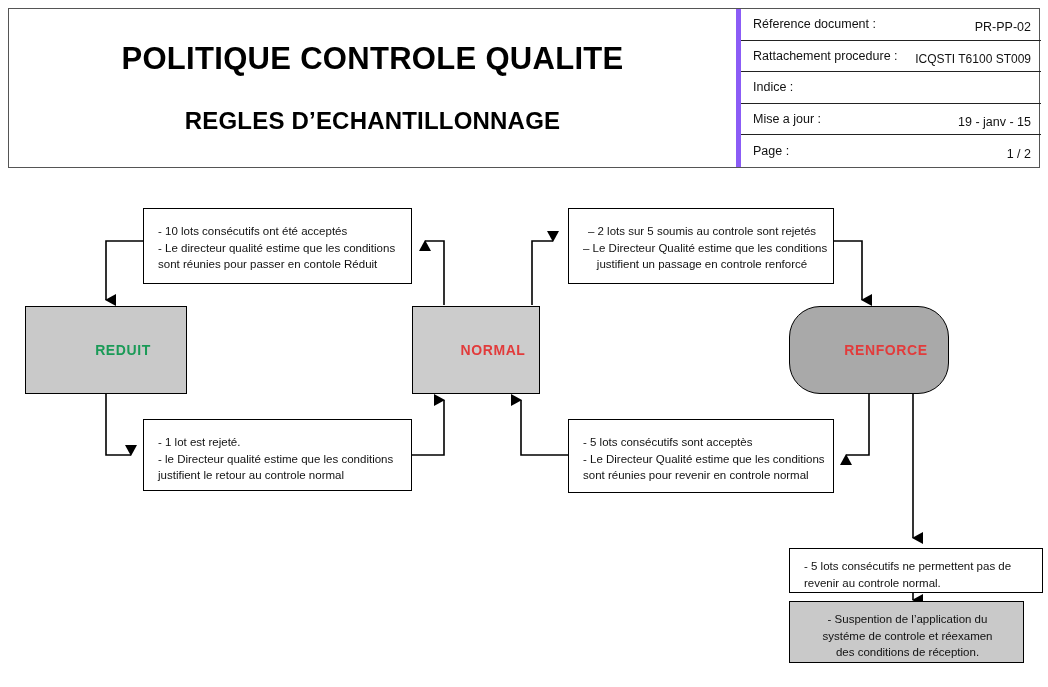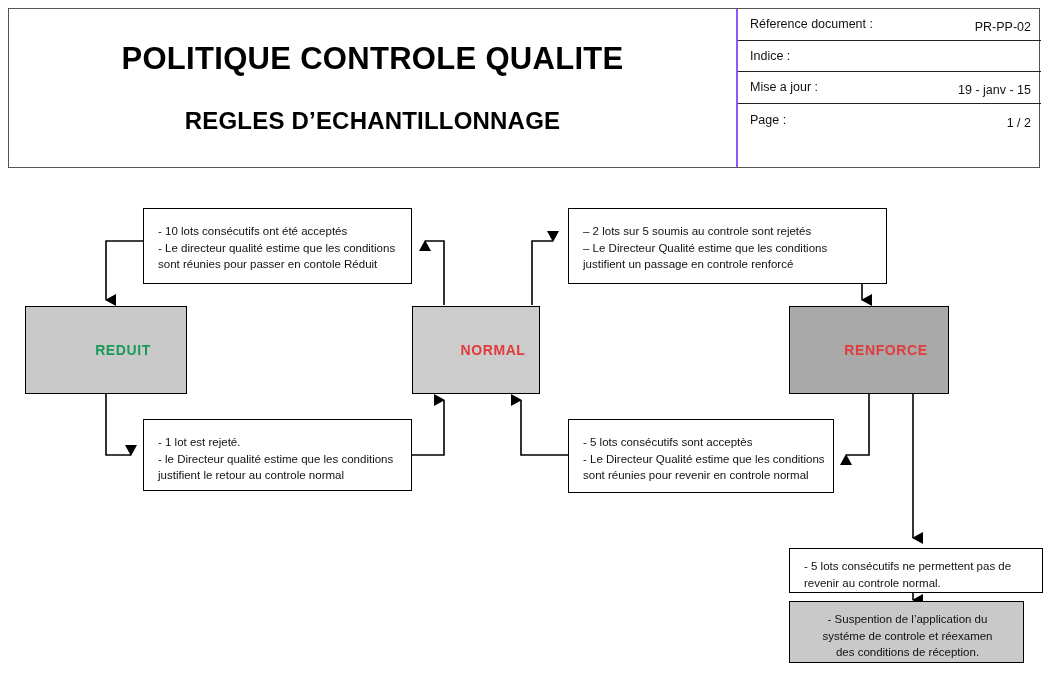--- a/index.html
+++ b/index.html
@@ -61,21 +61,21 @@
     margin-top: 2px;
   }
 
   
   #meta-table {
     position: absolute;
     left: 727px;
     top: 0px;
     width: 305px;
     height: 158px;
-    border-left: 2px solid #8b5cf6;
+    border-left: 5px solid #8b5cf6;
     box-sizing: border-box;
   }
   .meta-row {
     position: relative;
     display: flex;
     align-items: center;
     justify-content: space-between;
     height: 31.6px;
     padding: 0 10px 0 12px;
     box-sizing: border-box;
@@ -130,20 +130,24 @@
     <div id="title-area">
       <div id="doc-title">POLITIQUE CONTROLE QUALITE</div>
       <div id="doc-subtitle">REGLES D’ECHANTILLONNAGE</div>
     </div>
 
     <div id="meta-table">
       <div class="meta-row">
         <span class="meta-label">Réference document :</span>
         <span class="meta-value">PR-PP-02</span>
       </div>
+      <div class="meta-row compact">
+        <span class="meta-label">Rattachement procedure :</span>
+        <span class="meta-value">ICQSTI T6100 ST009</span>
+      </div>
       <div class="meta-row">
         <span class="meta-label">Indice :</span>
         <span class="meta-value"></span>
       </div>
       <div class="meta-row">
         <span class="meta-label">Mise a jour :</span>
         <span class="meta-value">19 - janv - 15</span>
       </div>
       <div class="meta-row">
         <span class="meta-label">Page :</span>
@@ -200,21 +204,21 @@
       <path d="M913,585 L913,600" marker-end="url(#ah-down)"></path>
     </g>
   </svg>
 
   <div class="node note" style="left:143px; top:208px; width:269px; height:76px;">
     <div class="line">- 10 lots consécutifs ont été acceptés</div>
     <div class="line">- Le directeur qualité estime que les conditions</div>
     <div class="line">sont  réunies pour passer en contole Réduit</div>
   </div>
 
-  <div class="node note" style="left:568px; top:208px; width:319px; height:76px;">
+  <div class="node note" style="left:568px; top:208px; width:266px; height:76px;text-align:center;">
     <div class="line">– 2 lots sur 5 soumis au controle sont rejetés</div>
     <div class="line">– Le Directeur Qualité estime que les conditions</div>
     <div class="line">justifient un passage en controle renforcé</div>
   </div>
 
   <div class="node note" style="left:143px; top:419px; width:269px; height:72px;">
     <div class="line">- 1 lot est rejeté.</div>
     <div class="line">- le Directeur qualité estime que les conditions</div>
     <div class="line">justifient le retour au controle normal</div>
   </div>
@@ -237,17 +241,17 @@
   </div>
 
   <div class="node state" style="left:25px; top:306px; width:162px; height:88px; background:#c9c9c9; color:#1a9a57;">
     <span>REDUIT</span>
   </div>
 
   <div class="node state" style="left:412px; top:306px; width:128px; height:88px; background:#cccccc; color:#e23b3b;">
     <span>NORMAL</span>
   </div>
 
-  <div class="node state" style="left:789px; top:306px; width:160px; height:88px; background:#a9a9a9; color:#e23b3b;">
+  <div class="node state" style="left:789px; top:306px; width:160px; height:88px; background:#a9a9a9; color:#e23b3b;border-radius:31px;">
     <span>RENFORCE</span>
   </div>
 
 </div>
 
 </body></html>

